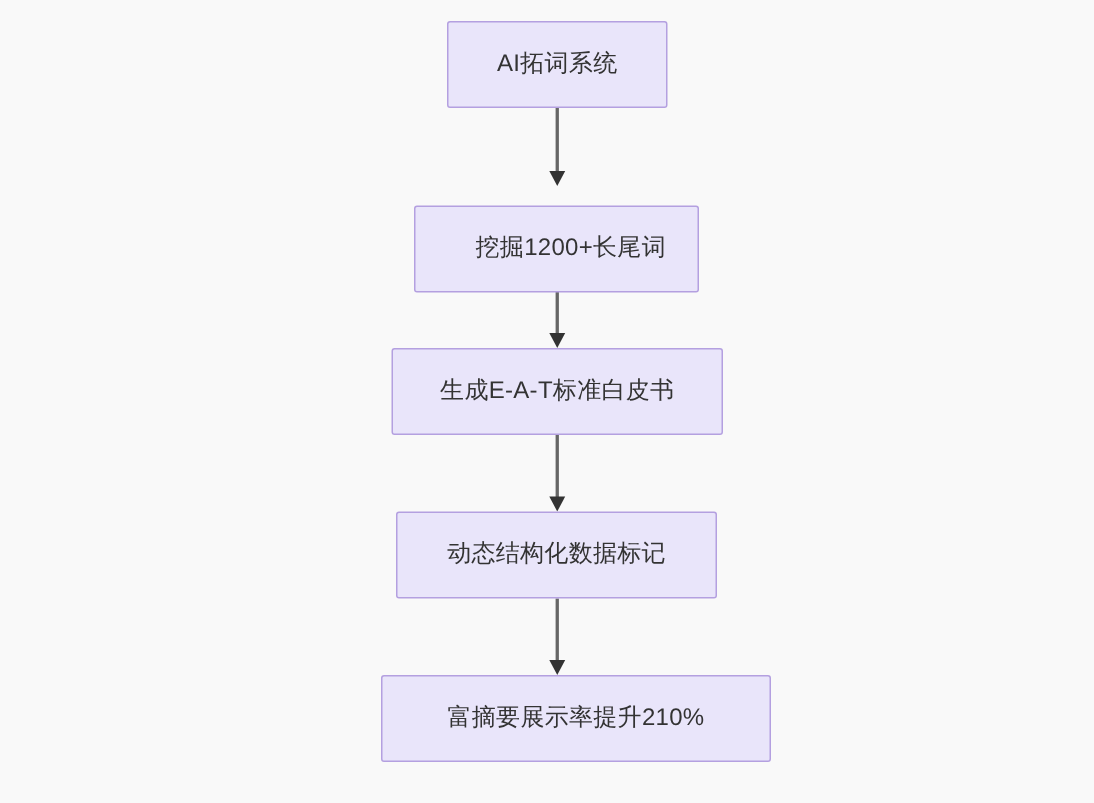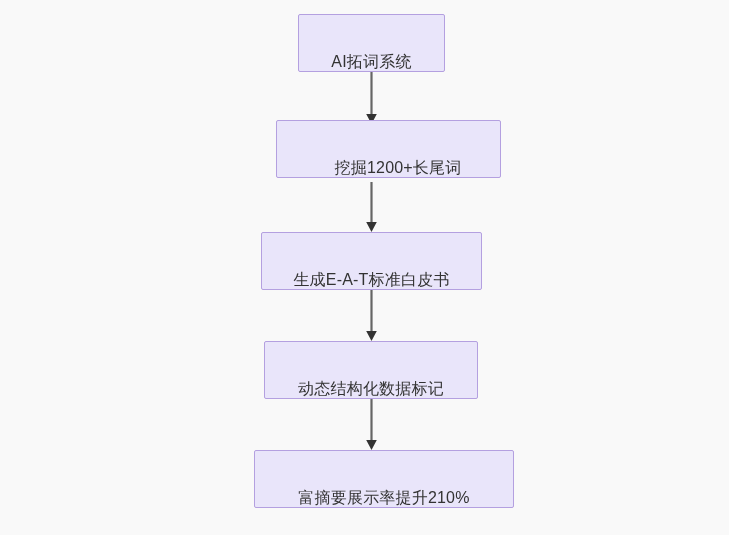--- a/index.html
+++ b/index.html
@@ -18,21 +18,21 @@
     width: 729px;
     height: 535px;
   }
   .node {
     position: absolute;
     box-sizing: border-box;
     background: #e9e5fa;
     border: 1.6px solid #b4a0e0;
     border-radius: 2px;
     display: flex;
-    align-items: flex-end;
+    align-items: center;
     justify-content: center;
     color: #333333;
     font-size: 16px;
     line-height: 1.2;
     letter-spacing: 0.2px;
     white-space: nowrap;
   }
   .node-label {
     display: block;
     text-align: center;
@@ -75,21 +75,21 @@
     <svg width="17" height="52" viewBox="0 0 17 52">
       <line x1="8.5" y1="0" x2="8.5" y2="43" stroke="#666666" stroke-width="2.2"></line>
       <polygon points="8.5,51 3.2,41 13.8,41" fill="#333333"></polygon>
     </svg>
   </div>
 
   <div class="node" style="left:298px; top:14px; width:147px; height:58px;">
     <span class="node-label">AI拓词系统</span>
   </div>
 
-  <div class="node" style="left:276px; top:120px; width:225px; height:58px;padding-left:19px;">
+  <div class="node" style="left:276px; top:137px; width:190px; height:58px;padding-left:19px;">
     <span class="node-label">挖掘1200+长尾词</span>
   </div>
 
   <div class="node" style="left:264px; top:341px; width:214px; height:58px;">
     <span class="node-label">动态结构化数据标记</span>
   </div>
 
   <div class="node" style="left:261px; top:232px; width:221px; height:58px;">
     <span class="node-label">生成E-A-T标准白皮书</span>
   </div>

